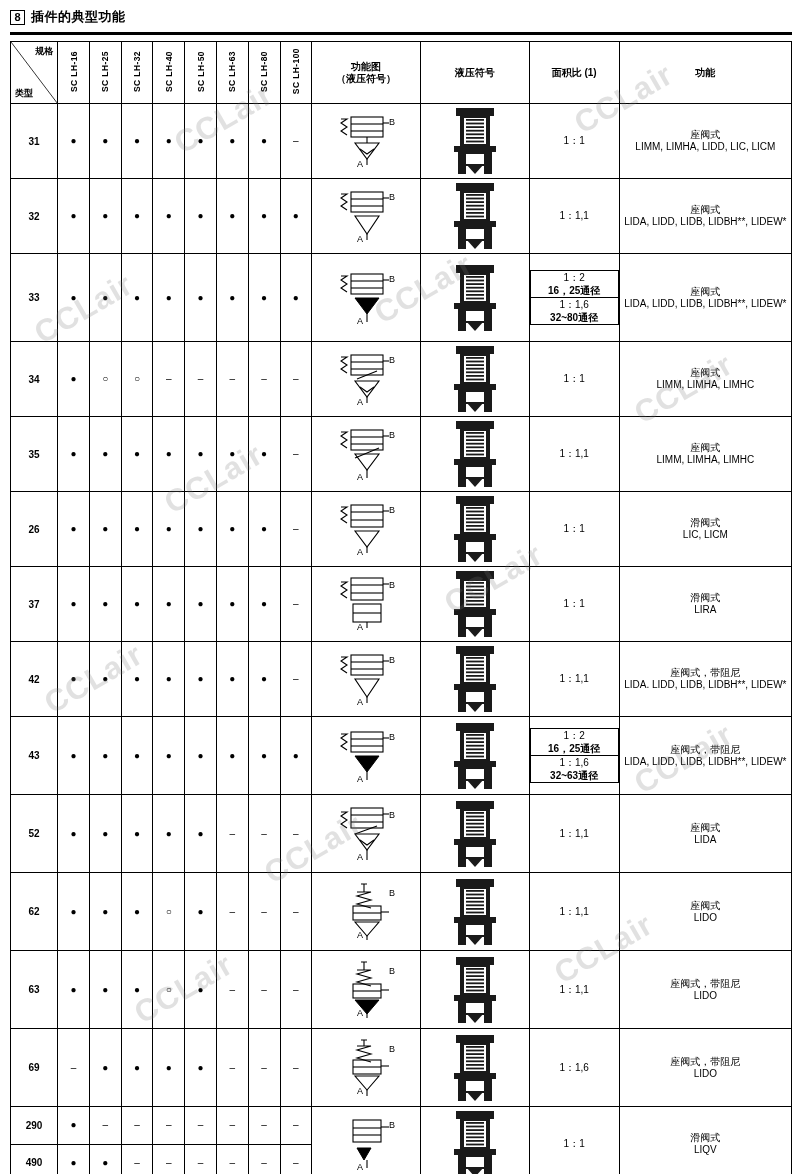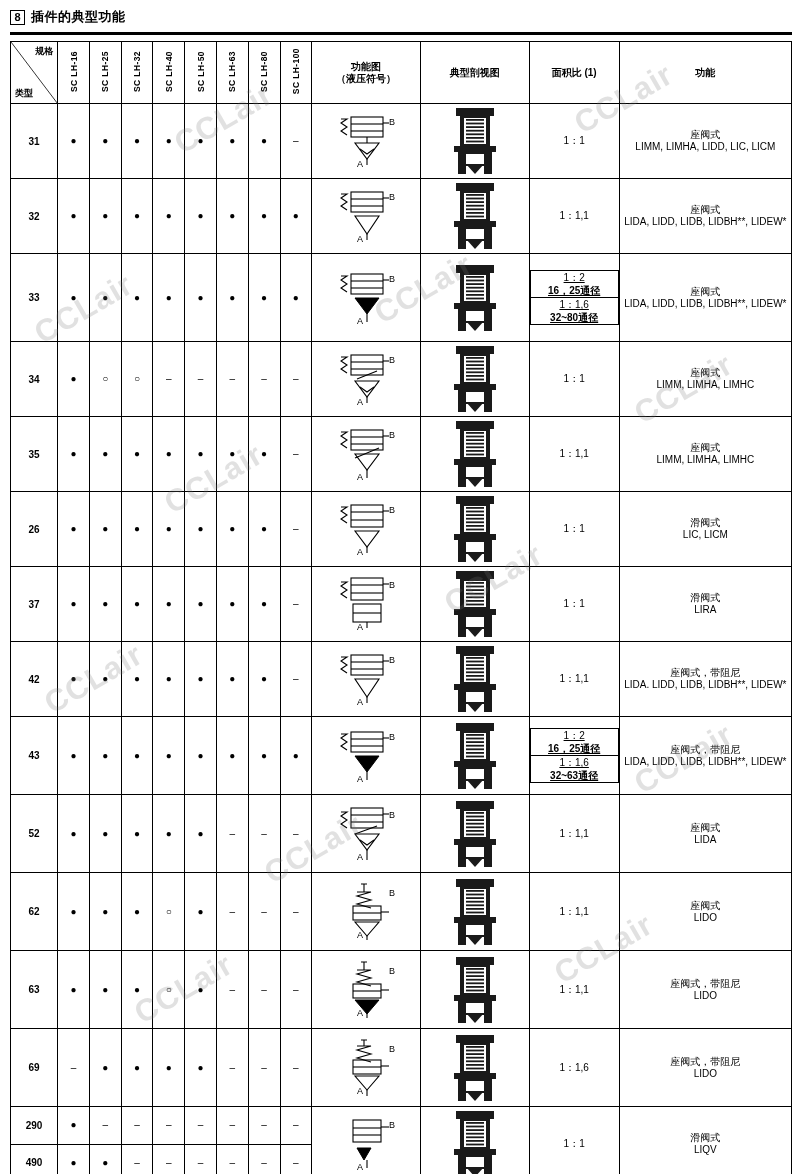--- a/index.html
+++ b/index.html
@@ -112,21 +112,20 @@
     font-size: 8.6px;
     line-height: 12px;
   }
   .func-cell .l1 { font-weight: normal; }
   .sym-cell, .sec-cell { padding: 2px 0; }
   .sym-cell svg, .sec-cell svg { display: block; margin: 0 auto; }
 
   .split-inner {
     width: 100%;
     border-collapse: collapse;
-    text-decoration: underline;
   }
   .split-inner td {
     border: 0; 
     padding: 2px 0;
     font-size: 10px;
     line-height: 13px;
   }
   .split-inner tr.top td { border-bottom: 0.8px solid #000; }
 
   
@@ -185,21 +184,21 @@
           <th class="hdr-cell"><span class="vert-label">SC LH-32</span></th>
           <th class="hdr-cell"><span class="vert-label">SC LH-40</span></th>
           <th class="hdr-cell"><span class="vert-label">SC LH-50</span></th>
           <th class="hdr-cell"><span class="vert-label">SC LH-63</span></th>
           <th class="hdr-cell"><span class="vert-label">SC LH-80</span></th>
           <th class="hdr-cell"><span class="vert-label">SC LH-100</span></th>
           <th class="hdr-sm">
             <div>功能图</div>
             <div>（液压符号）</div>
           </th>
-          <th class="hdr-sm">典型剖视图</th>
+          <th class="hdr-sm">液压符号</th>
           <th class="hdr-sm">面积比 (1)</th>
           <th class="hdr-sm">功能</th>
         </tr>
       </thead>
 
       <tbody>
           <tr>
             <td class="type-cell" style="height:66px">31</td>
             <td class="dot">●</td>
             <td class="dot">●</td>

